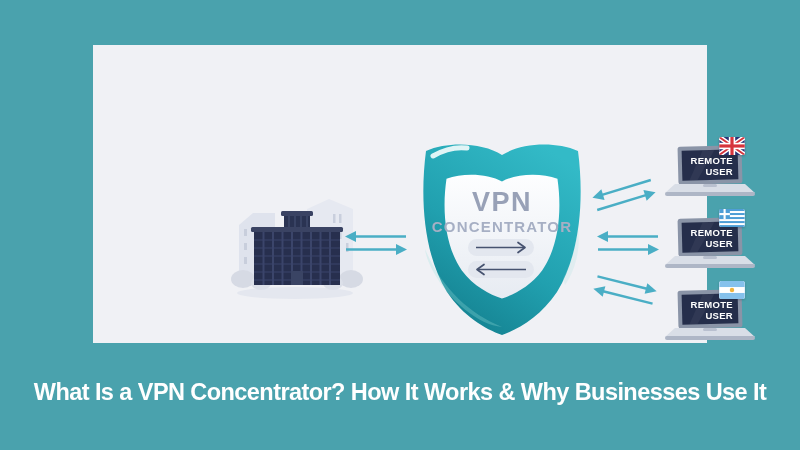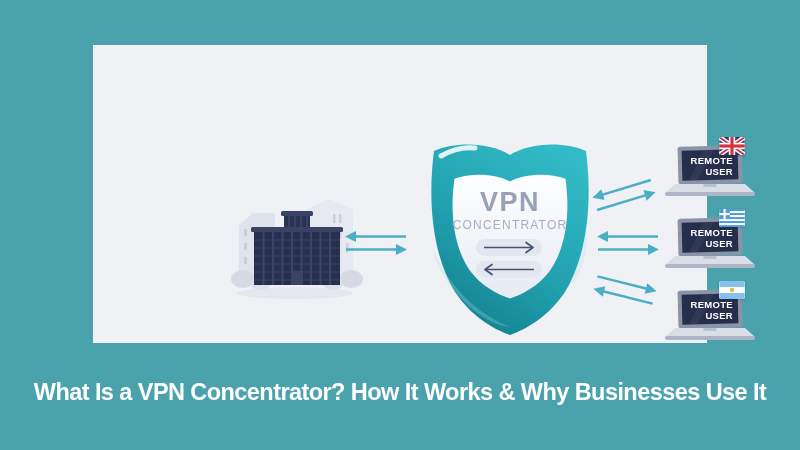--- a/index.html
+++ b/index.html
@@ -20,29 +20,29 @@
   
   .building-group { position: absolute; left: 138px; top: 146px; width: 132px; height: 110px; }
   .company-label {
     position: absolute; left: 35px; top: 48px; width: 62px;
     text-align: center; color: #FFFFFF; font-weight: bold;
     font-size: 11.5px; line-height: 1.12; letter-spacing: .4px;
     text-shadow: 0 1px 2px rgba(16,22,41,.55);
   }
 
   
-  .shield-group { position: absolute; left: 328px; top: 94px; width: 178px; height: 200px; }
+  .shield-group { position: absolute; left: 320px; top: 94px; width: 178px; height: 200px; }
   .shield-name {
     position: absolute; left: 0; top: 48px; width: 100%;
     text-align: center; font-size: 27px; font-weight: bold;
     color: #98A1B7; letter-spacing: 1.5px;
   }
   .shield-sub {
     position: absolute; left: 0; top: 79px; width: 100%;
-    text-align: center; font-size: 12px; font-weight: normal;
+    text-align: center; font-size: 15px; font-weight: bold;
     color: #A6AFC4; letter-spacing: 1.2px;
   }
 
   
   .laptop { position: absolute; width: 96px; height: 64px; }
   .laptop-1 { left: 570px; top: 92px; }
   .laptop-2 { left: 570px; top: 164px; }
   .laptop-3 { left: 570px; top: 236px; }
   .laptop-label {
     position: absolute; left: 24px; top: 14px; width: 46px; height: 30px;

